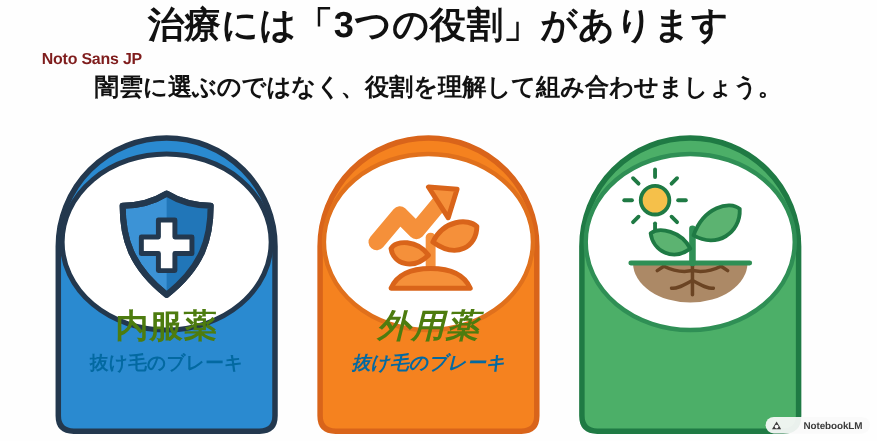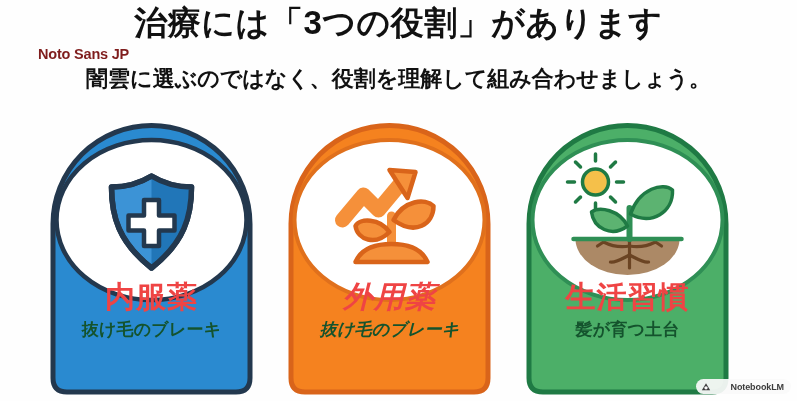--- a/index.html
+++ b/index.html
@@ -85,29 +85,29 @@
     position: absolute;
     left: 0;
     top: 168px;
     width: 213px;
     text-align: center;
     pointer-events: none;
   }
   .card-title {
     font-size: 30px;
     font-weight: 700;
-    color: #ef4444;
+    color: #4d7c0f;
     line-height: 1.14;
     letter-spacing: 1px;
   }
   .card-sub {
     margin-top: 4px;
     font-size: 17px;
     font-weight: 700;
-    color: #14532d;
+    color: #0369a1;
     letter-spacing: 0.2px;
   }
 
   
   .watermark {
     position: absolute;
     right: 6px;
     bottom: 7px;
     height: 15px;
     padding: 0 7px 0 5px;
@@ -214,24 +214,20 @@
 
           <line x1="-54" y1="17" x2="54" y2="17" stroke="#2f8f55" stroke-width="4.5" stroke-linecap="round"></line>
 
           <path d="M2 17 L2 -14" fill="none" stroke="#2f8f55" stroke-width="6" stroke-linecap="round"></path>
 
           <path d="M3 -8 C 12 -34 36 -40 45 -32 C 46 -10 24 4 3 -8 Z" fill="#5cb371" stroke="#1f7a44" stroke-width="3.5" stroke-linejoin="round"></path>
 
           <path d="M0 4 C -8 -12 -28 -16 -36 -10 C -34 6 -16 16 0 4 Z" fill="#5cb371" stroke="#1f7a44" stroke-width="3.5" stroke-linejoin="round"></path>
         </g>
       </svg>
-      <div class="card-text">
-        <div class="card-title">生活習慣</div>
-        <div class="card-sub">髪が育つ土台</div>
-      </div>
     </div>
 
   </div>
 
   <div class="watermark">
     <svg width="10" height="10" viewBox="0 0 24 24">
       <path d="M12 3 L22 20 L2 20 Z" fill="#3c3c3c"></path>
       <circle cx="12" cy="14" r="4" fill="#fafafa"></circle>
     </svg>
     <span>NotebookLM</span>

